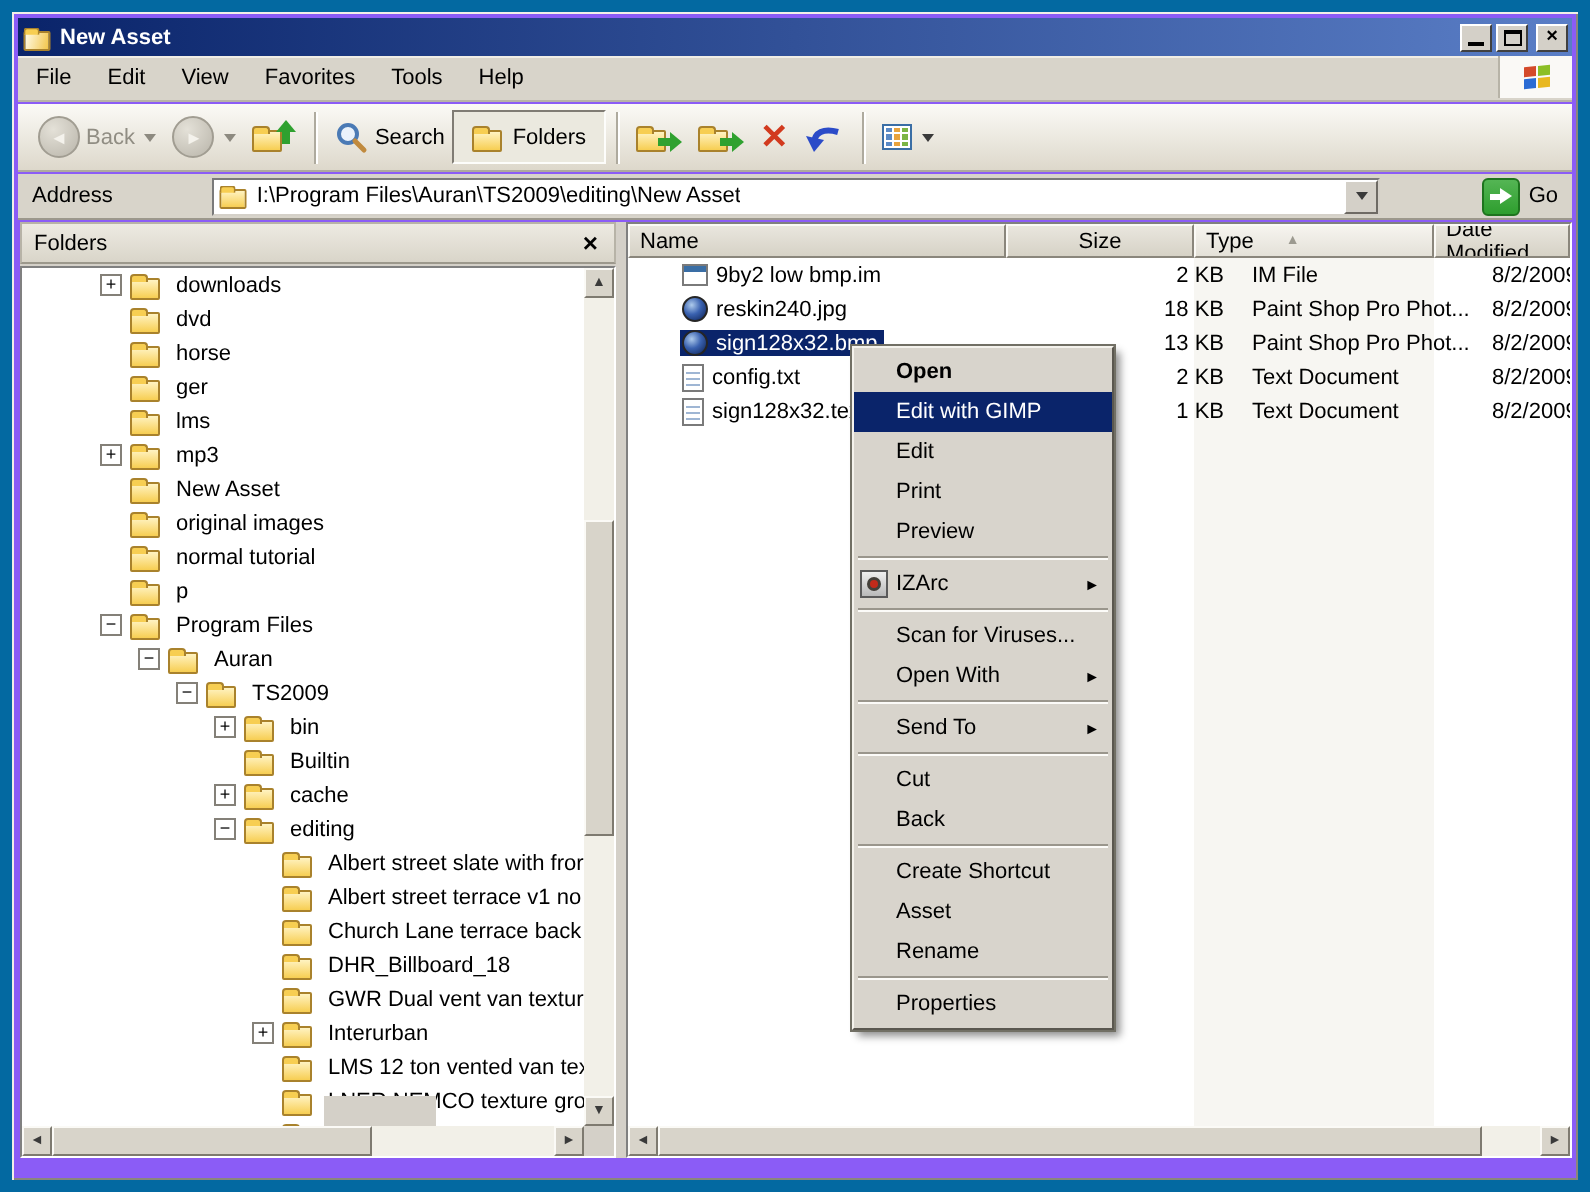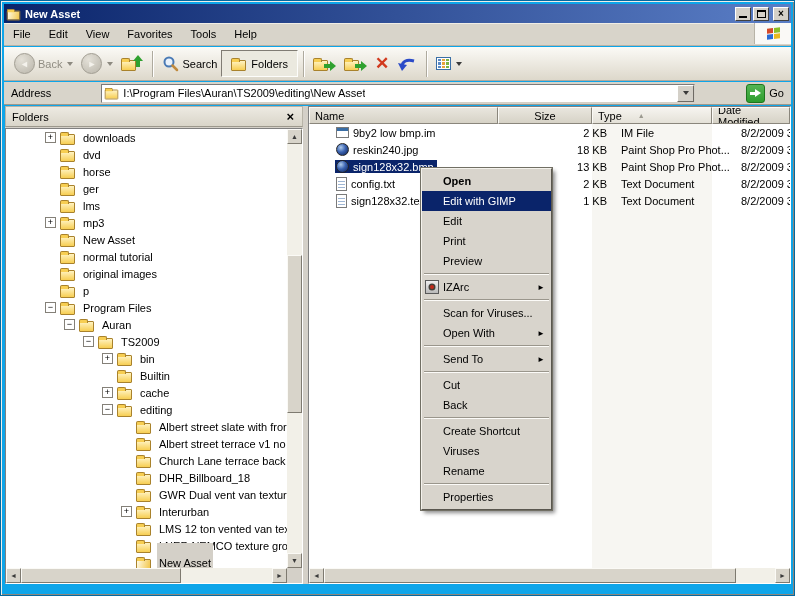--- a/index.html
+++ b/index.html
@@ -1,20 +1,20 @@
 <!DOCTYPE html>
 <html style="--navy: #0A246A; --chrome: #D4D0C8; --title-grad-start: #0A246A; --title-grad-end: #5A7EC6; --folder-yellow: #F7CE52; --go-green: #2E9E2E; --delete-red: #D23A1E;"><head>
 <meta charset="utf-8">
 <style>
   * { margin:0; padding:0; box-sizing:border-box; }
   html,body { width:795px; height:596px; overflow:hidden; }
   body { font-family:"Liberation Sans", sans-serif; font-size:11px; color:#000; background:#D4D0C8; }
 
   .window { position:relative; width:795px; height:596px;
-    background:#0ea5e9; border:1px solid #0369a1;
+    background:#8b5cf6; border:6px solid #0369a1;
     box-shadow: inset 1px 1px 0 #F2EFE8, inset -1px -1px 0 #8A867C; }
 
   
   .titlebar { position:absolute; left:3px; top:3px; right:3px; height:19px;
     background:linear-gradient(to right, var(--title-grad-start,#0A246A), var(--title-grad-end,#5A7EC6));
     display:flex; align-items:center; padding:0 2px; }
   .title-text { color:#fff; font-weight:bold; margin-left:4px; flex:1;
     white-space:nowrap; overflow:hidden; }
   .win-controls { display:flex; gap:2px; }
   .win-btn { width:16px; height:14px; background:#D4D0C8;
@@ -334,26 +334,26 @@
               <span class="tree-label">mp3</span>
             </div>
             <div class="tree-row">
               <span class="tree-spacer" style="width: 54px;"></span>
               <span class="folder"></span>
               <span class="tree-label">New Asset</span>
             </div>
             <div class="tree-row">
               <span class="tree-spacer" style="width: 54px;"></span>
               <span class="folder"></span>
+              <span class="tree-label">original images</span>
+            </div>
+            <div class="tree-row">
+              <span class="tree-spacer" style="width: 54px;"></span>
+              <span class="folder"></span>
               <span class="tree-label">normal tutorial</span>
-            </div>
-            <div class="tree-row">
-              <span class="tree-spacer" style="width: 54px;"></span>
-              <span class="folder"></span>
-              <span class="tree-label">original images</span>
             </div>
             <div class="tree-row">
               <span class="tree-spacer" style="width: 54px;"></span>
               <span class="folder"></span>
               <span class="tree-label">p</span>
             </div>
             <div class="tree-row">
               <span class="tree-spacer" style="width: 39px;"></span>
               <span class="expander">−</span>
               <span class="folder"></span>
@@ -581,21 +581,21 @@
         <span>Cut</span>
       </div>
       <div class="cm-item">
         <span>Back</span>
       </div>
       <div class="cm-sep"></div>
       <div class="cm-item">
         <span>Create Shortcut</span>
       </div>
       <div class="cm-item">
-        <span>Viruses</span>
+        <span>Asset</span>
       </div>
       <div class="cm-item">
         <span>Rename</span>
       </div>
       <div class="cm-sep"></div>
       <div class="cm-item">
         <span>Properties</span>
       </div>
     </div>
 

